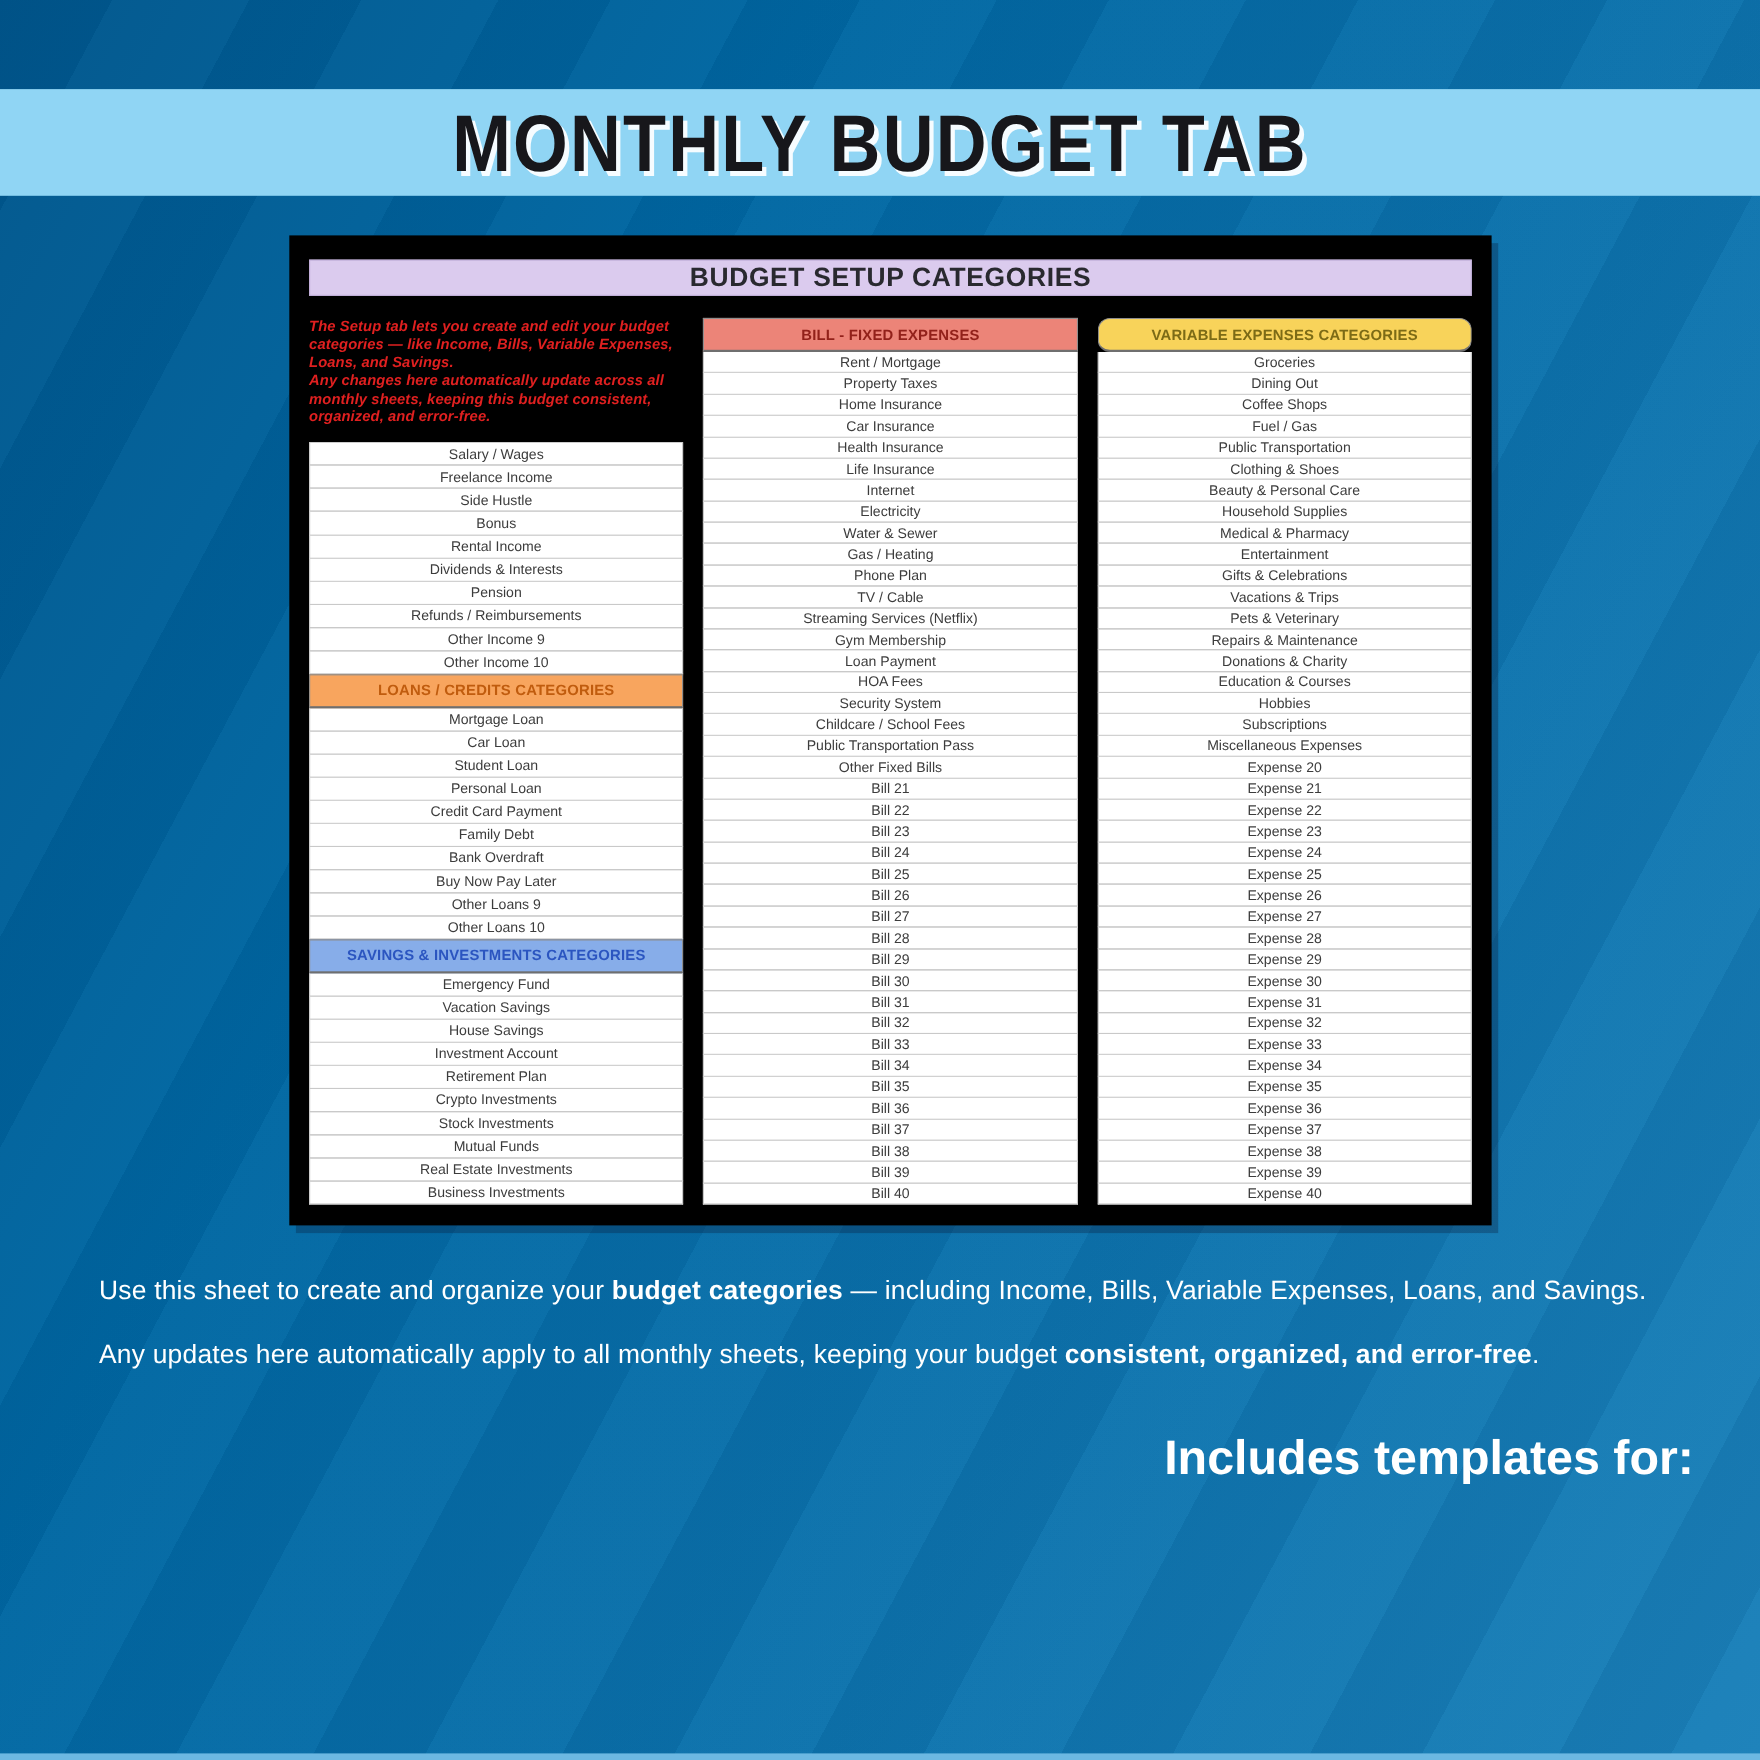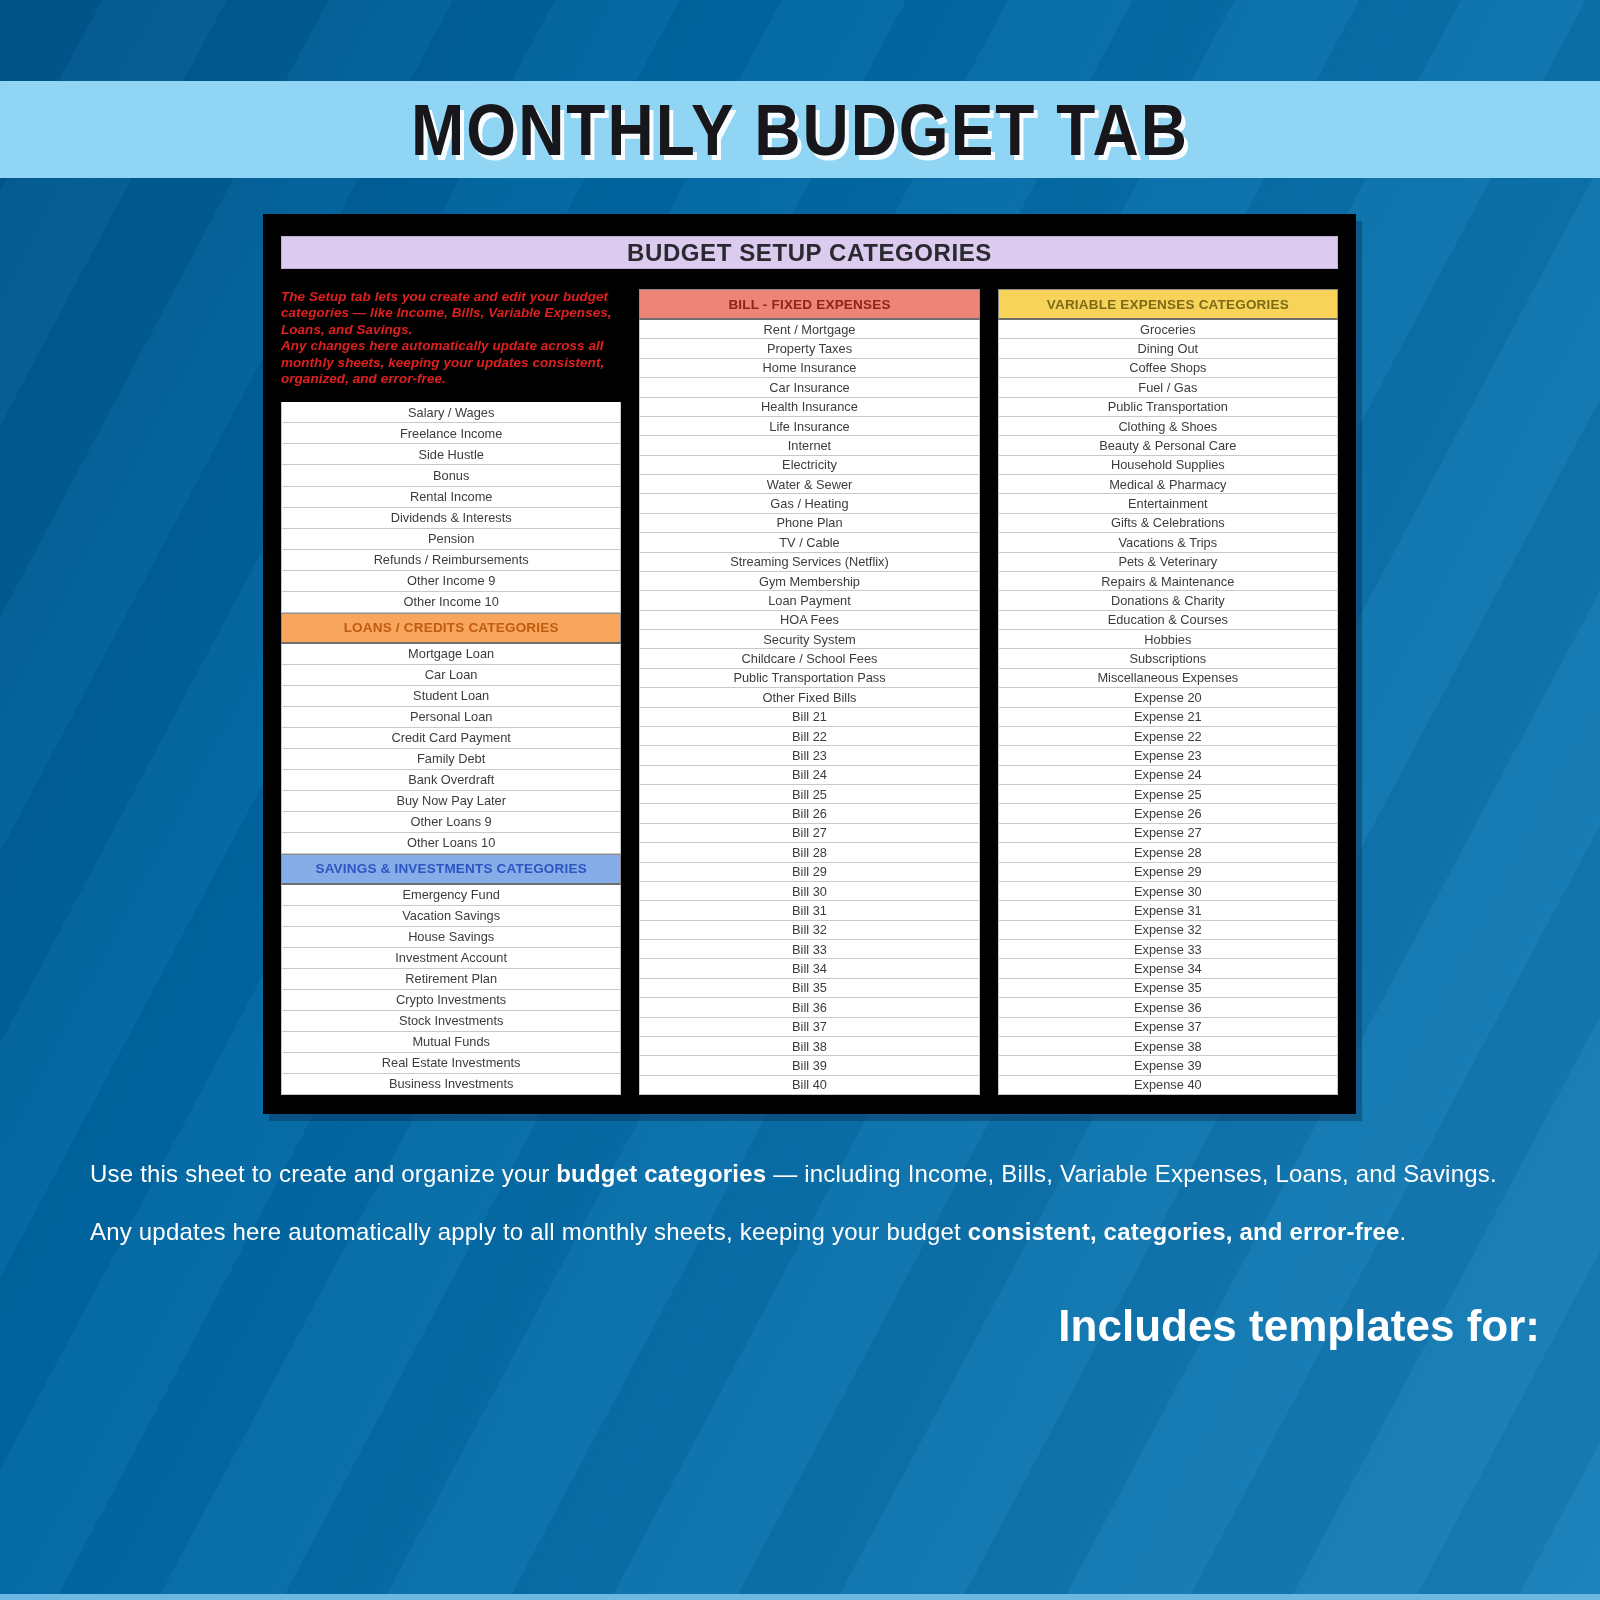--- a/index.html
+++ b/index.html
@@ -48,21 +48,21 @@
   .hdr{
     flex:0 0 31px;display:flex;align-items:center;justify-content:center;
     font-size:13.5px;font-weight:700;letter-spacing:0.2px;
     border:1px solid #8e8e8e;border-bottom:2px solid #6f6f6f;
     box-sizing:border-box;
   }
   .hdr-income  {background:#85d092;color:#1d7a37;}
   .hdr-loans   {background:#f8a55e;color:#c05c0e;text-align:right;}
   .hdr-savings {background:#87ade9;color:#2b55c0;}
   .hdr-bills   {background:#ec8478;color:#92211a;}
-  .hdr-variable{background:#f8d35a;color:#7c6b16;}
+  .hdr-variable{background:#f8d35a;color:#7c6b16;border-radius:11px;}
   .row{
     flex:1 1 0;display:flex;align-items:center;justify-content:center;
     background:#ffffff;border:1px solid #c9c9c9;border-top:0;
     font-size:12.8px;color:#3c3c3c;box-sizing:border-box;
     white-space:nowrap;overflow:hidden;
   }
   
   .footer{
     position:absolute;left:90px;top:1145px;width:1450px;color:#ffffff;
   }
@@ -84,21 +84,21 @@
   <div class="banner-title">MONTHLY BUDGET TAB</div>
 </div>
 
 <div class="sheet">
   <div class="sheet-title">BUDGET SETUP CATEGORIES</div>
   <div class="grid">
 
     <div class="col">
       <div class="note">
         <div>The Setup tab lets you create and edit your budget categories — like Income, Bills, Variable Expenses, Loans, and Savings.</div>
-        <div>Any changes here automatically update across all monthly sheets, keeping your updates consistent, organized, and error-free.</div>
+        <div>Any changes here automatically update across all monthly sheets, keeping this budget consistent, organized, and error-free.</div>
       </div>
       <div style="display:contents"><div class="row">Salary / Wages</div><div class="row">Freelance Income</div><div class="row">Side Hustle</div><div class="row">Bonus</div><div class="row">Rental Income</div><div class="row">Dividends &amp; Interests</div><div class="row">Pension</div><div class="row">Refunds / Reimbursements</div><div class="row">Other Income 9</div><div class="row">Other Income 10</div></div>
       <div class="hdr hdr-loans">LOANS / CREDITS CATEGORIES</div>
       <div style="display:contents"><div class="row">Mortgage Loan</div><div class="row">Car Loan</div><div class="row">Student Loan</div><div class="row">Personal Loan</div><div class="row">Credit Card Payment</div><div class="row">Family Debt</div><div class="row">Bank Overdraft</div><div class="row">Buy Now Pay Later</div><div class="row">Other Loans 9</div><div class="row">Other Loans 10</div></div>
       <div class="hdr hdr-savings">SAVINGS &amp; INVESTMENTS CATEGORIES</div>
       <div style="display:contents"><div class="row">Emergency Fund</div><div class="row">Vacation Savings</div><div class="row">House Savings</div><div class="row">Investment Account</div><div class="row">Retirement Plan</div><div class="row">Crypto Investments</div><div class="row">Stock Investments</div><div class="row">Mutual Funds</div><div class="row">Real Estate Investments</div><div class="row">Business Investments</div></div>
     </div>
 
     <div class="col">
       <div class="hdr hdr-bills">BILL - FIXED EXPENSES</div>
@@ -108,19 +108,19 @@
     <div class="col">
       <div class="hdr hdr-variable">VARIABLE EXPENSES CATEGORIES</div>
       <div style="display:contents"><div class="row">Groceries</div><div class="row">Dining Out</div><div class="row">Coffee Shops</div><div class="row">Fuel / Gas</div><div class="row">Public Transportation</div><div class="row">Clothing &amp; Shoes</div><div class="row">Beauty &amp; Personal Care</div><div class="row">Household Supplies</div><div class="row">Medical &amp; Pharmacy</div><div class="row">Entertainment</div><div class="row">Gifts &amp; Celebrations</div><div class="row">Vacations &amp; Trips</div><div class="row">Pets &amp; Veterinary</div><div class="row">Repairs &amp; Maintenance</div><div class="row">Donations &amp; Charity</div><div class="row">Education &amp; Courses</div><div class="row">Hobbies</div><div class="row">Subscriptions</div><div class="row">Miscellaneous Expenses</div><div class="row">Expense 20</div><div class="row">Expense 21</div><div class="row">Expense 22</div><div class="row">Expense 23</div><div class="row">Expense 24</div><div class="row">Expense 25</div><div class="row">Expense 26</div><div class="row">Expense 27</div><div class="row">Expense 28</div><div class="row">Expense 29</div><div class="row">Expense 30</div><div class="row">Expense 31</div><div class="row">Expense 32</div><div class="row">Expense 33</div><div class="row">Expense 34</div><div class="row">Expense 35</div><div class="row">Expense 36</div><div class="row">Expense 37</div><div class="row">Expense 38</div><div class="row">Expense 39</div><div class="row">Expense 40</div></div>
     </div>
 
   </div>
 </div>
 
 <div class="footer">
   <p class="fp"><span>Use this sheet to create and organize your </span><b>budget categories</b><span> — including Income, Bills, Variable Expenses, Loans, and Savings.</span></p>
-  <p class="fp"><span>Any updates here automatically apply to all monthly sheets, keeping your budget </span><b>consistent, categories, and error-free</b><span>.</span></p>
+  <p class="fp"><span>Any updates here automatically apply to all monthly sheets, keeping your budget </span><b>consistent, organized, and error-free</b><span>.</span></p>
   <div class="includes">
     <div class="inc1">Includes templates for:</div>
   </div>
 </div>
 
 <div class="bottom-strip"></div>
 
 </body></html>

